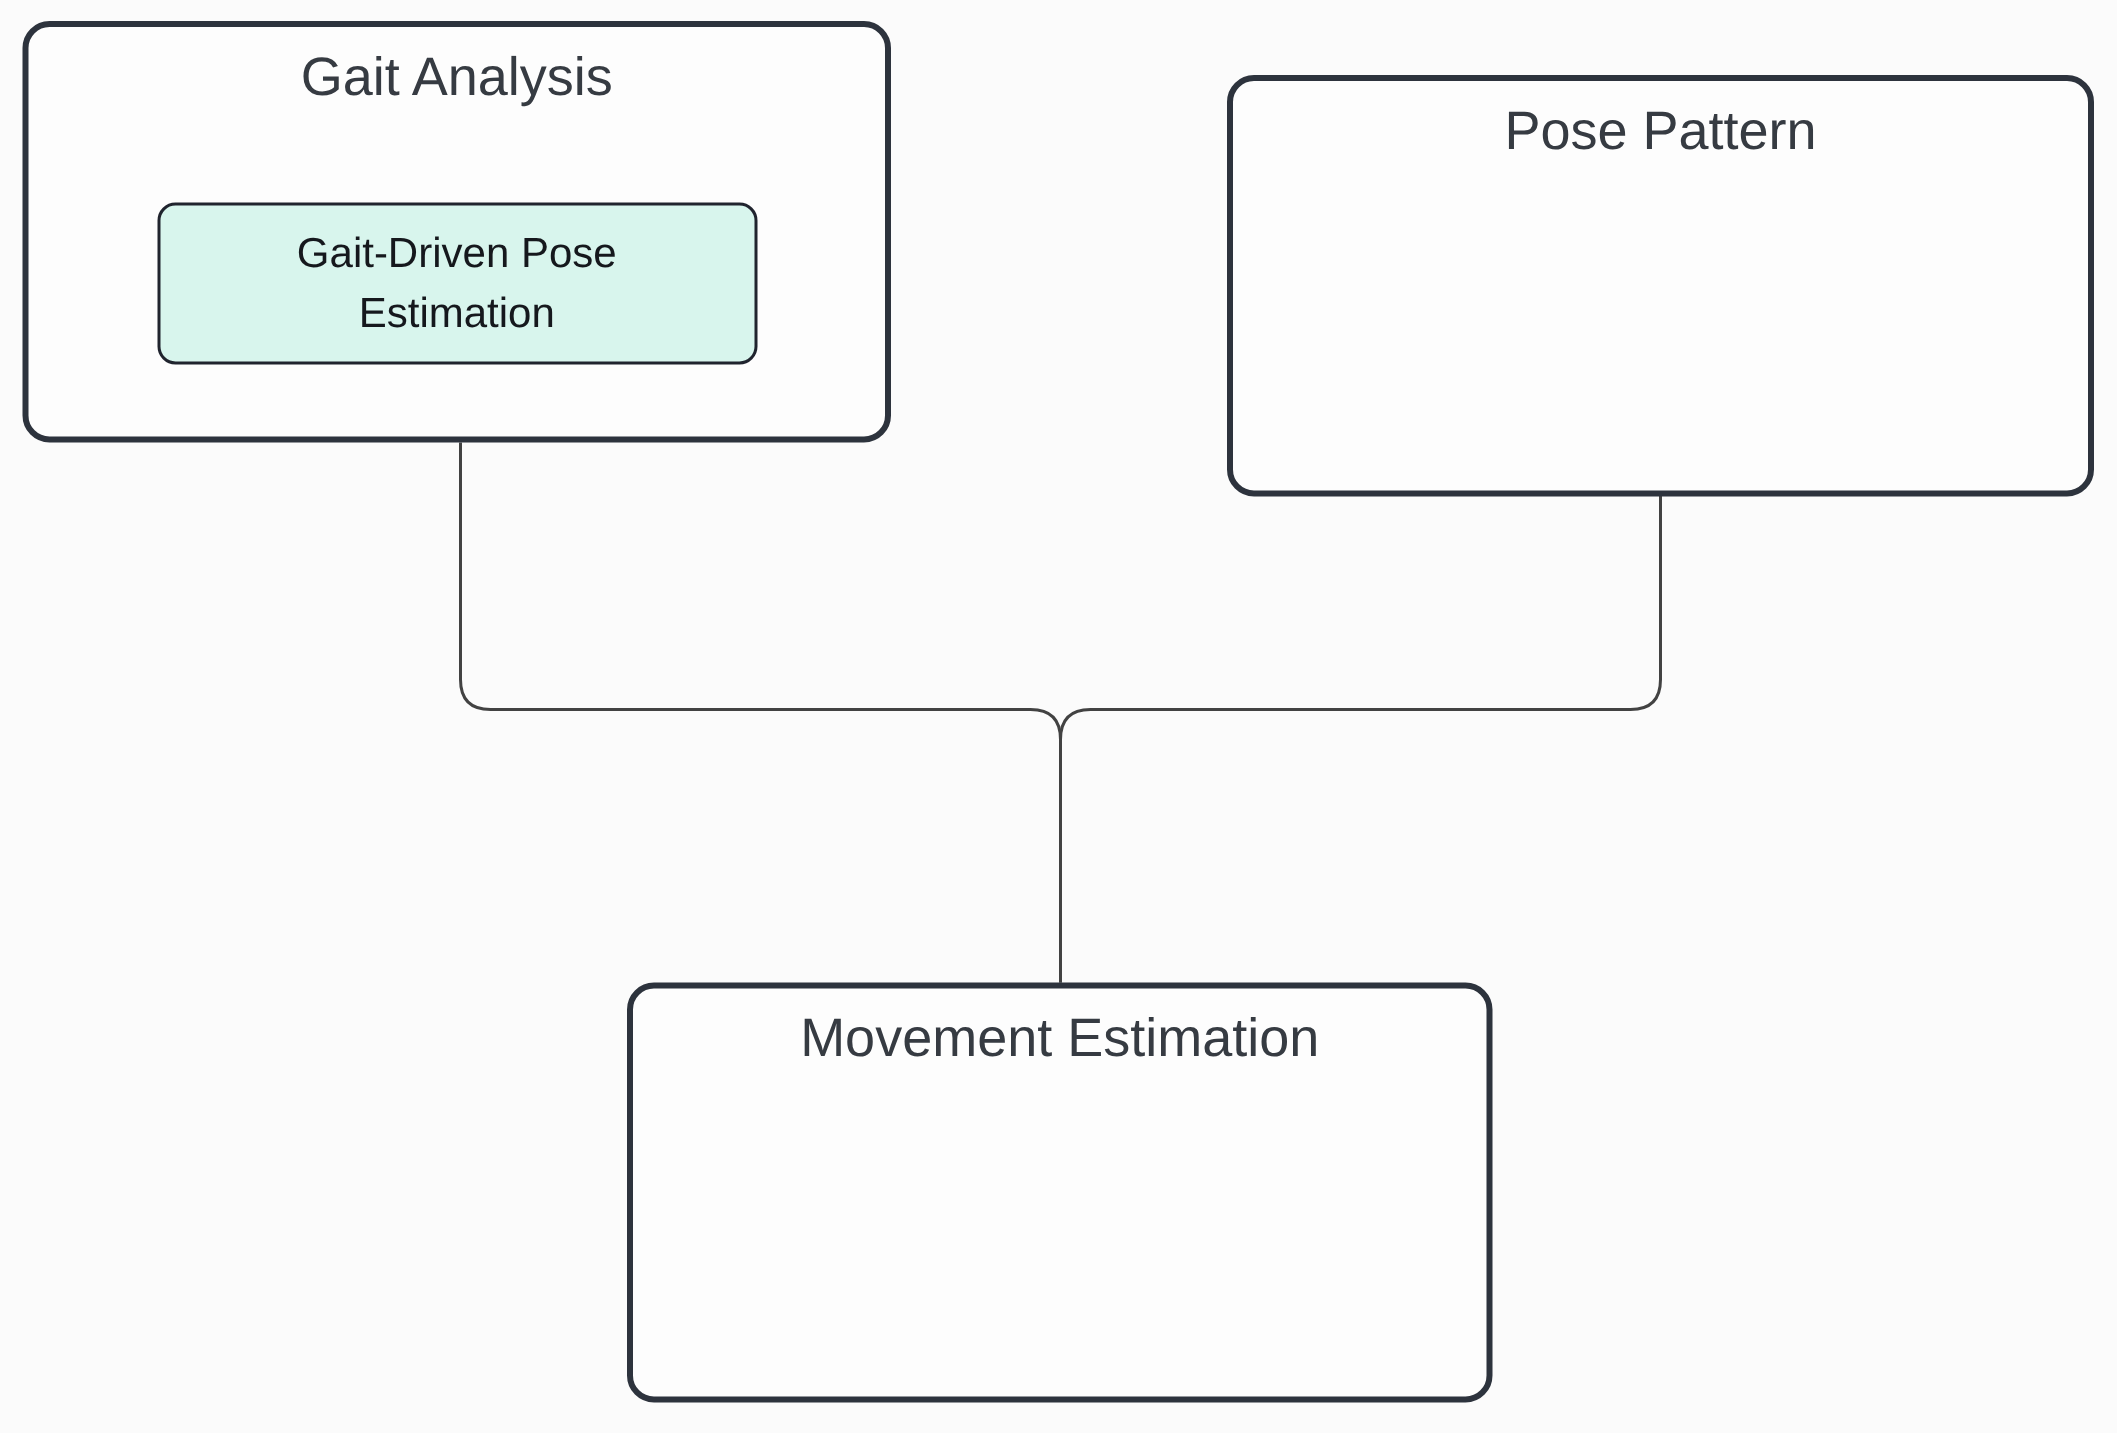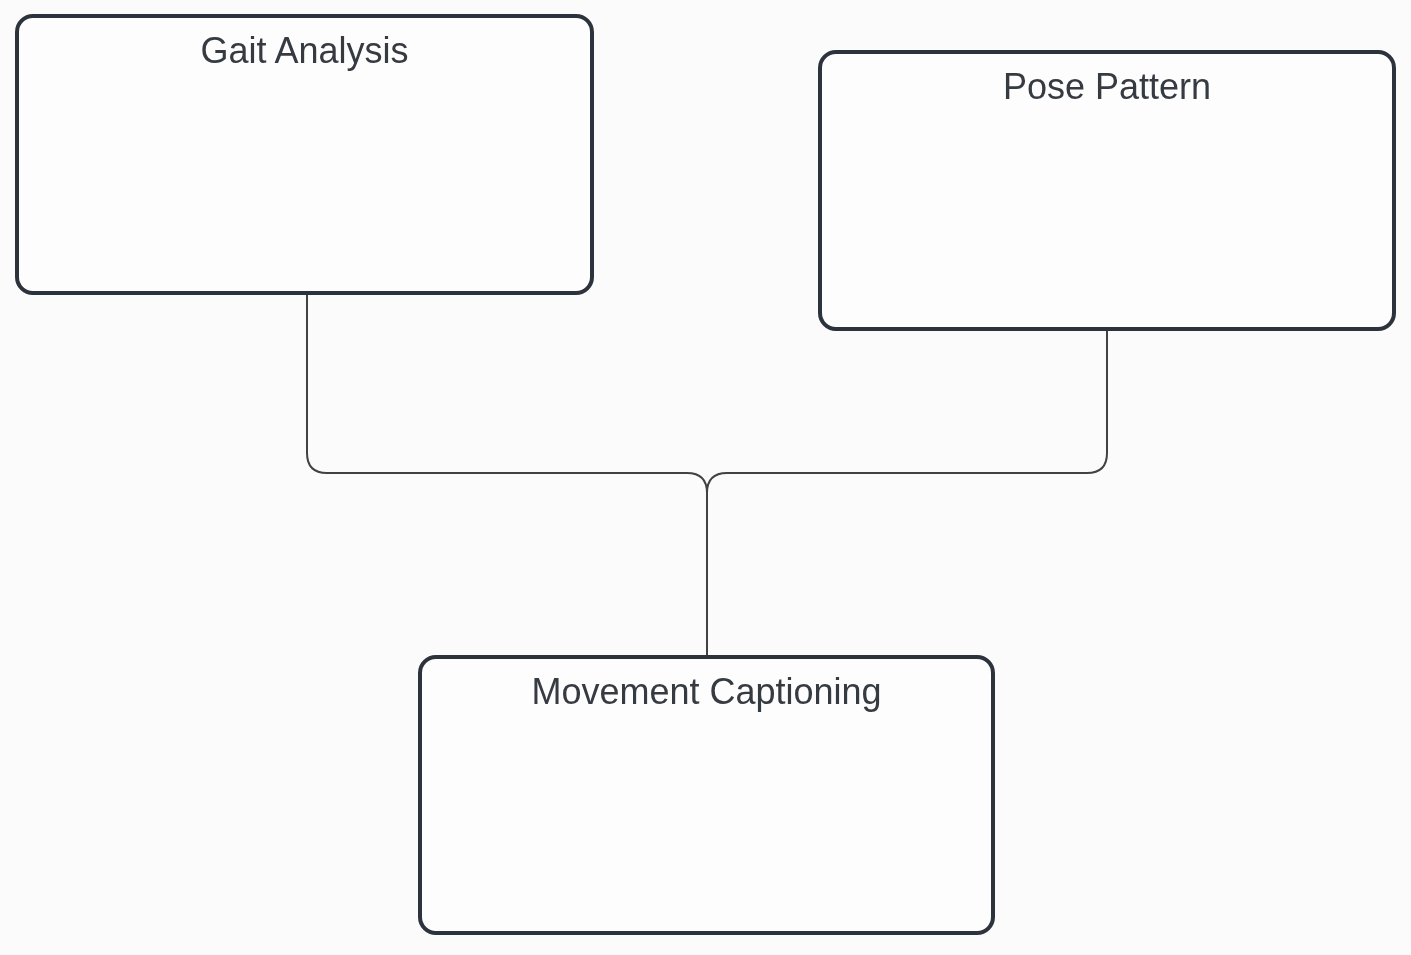--- a/index.html
+++ b/index.html
@@ -77,23 +77,27 @@
 
 <div class="canvas">
 
   <svg class="connectors" viewBox="0 0 1411 955" xmlns="http://www.w3.org/2000/svg">
     <path d="M 307 295 L 307 453 Q 307 473 327 473 L 687 473 Q 707 473 707 493 L 707 655"></path>
     <path d="M 1107 295 L 1107 453 Q 1107 473 1087 473 L 727 473 Q 707 473 707 493 L 707 655"></path>
   </svg>
 
   <section class="group group-left">
     <h2 class="group-title">Gait Analysis</h2>
+    <div class="node">
+      <span class="node-label">Gait-Driven Pose
+Estimation</span>
+    </div>
   </section>
 
   <section class="group group-right">
     <h2 class="group-title">Pose Pattern</h2>
   </section>
 
   <section class="group group-bottom">
-    <h2 class="group-title">Movement Captioning</h2>
+    <h2 class="group-title">Movement Estimation</h2>
   </section>
 
 </div>
 
 </body></html>

